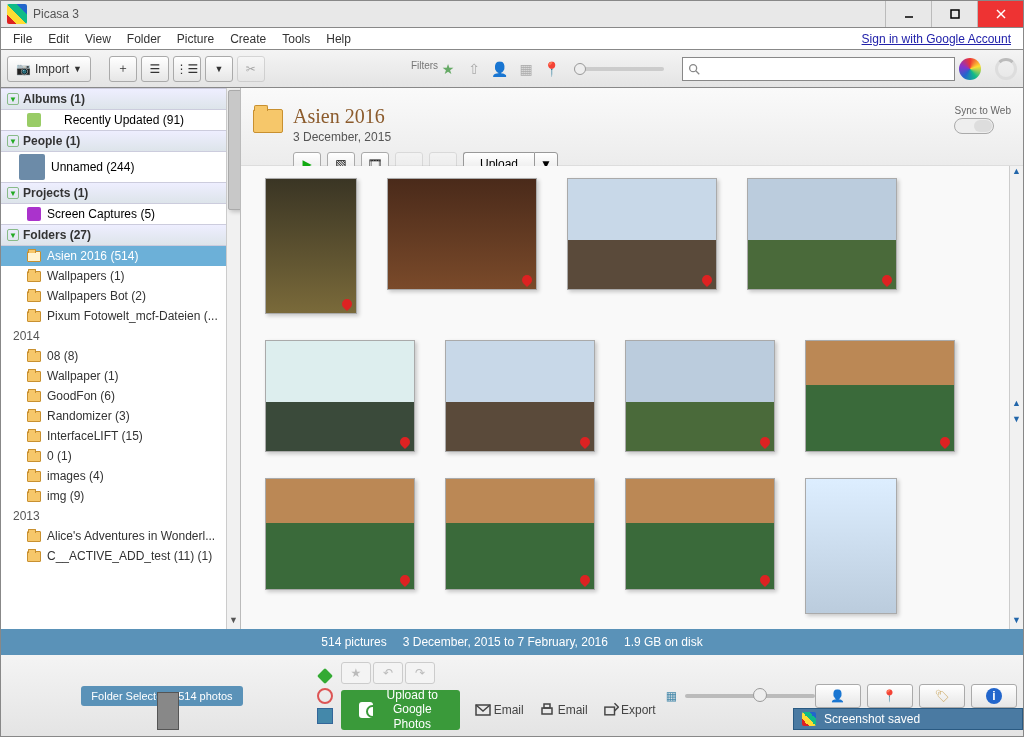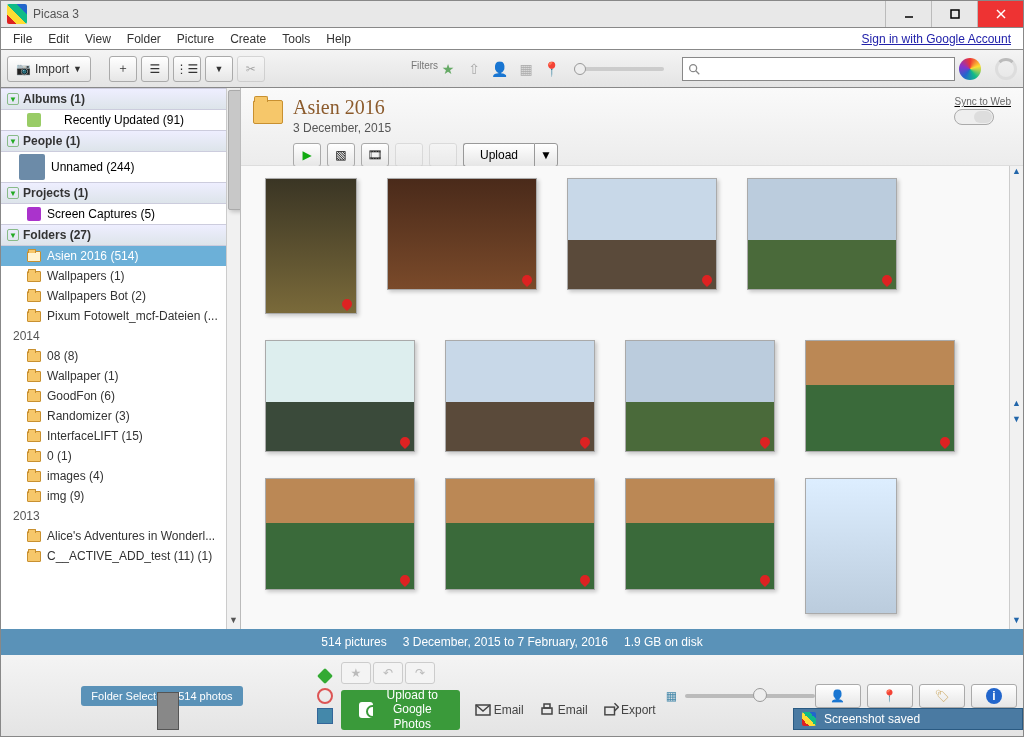--- a/index.html
+++ b/index.html
@@ -55,32 +55,32 @@
 .sb-year{padding:3px 12px;color:#555;}
 .sb-person{display:flex;align-items:center;gap:6px;padding:2px 6px 2px 18px;}
 .sb-person .av{width:26px;height:26px;background:#6c8ba8;border-radius:2px;}
 .sb-sc{display:flex;align-items:center;gap:6px;padding:3px 6px 3px 26px;}
 .sb-sc .scicon{width:14px;height:14px;background:#a3c;border-radius:2px;}
 .sb-ru{display:flex;align-items:flex-end;gap:23px;padding:3px 6px 3px 26px;}
 .sb-ru .ruicon{width:14px;height:14px;background:#9c6;border-radius:2px;}
 
 
 .main { flex:1; background:#fcfcfc; position:relative; display:flex; flex-direction:column;}
-.folder-header{height:78px;background:linear-gradient(#fafafa,#ececec);display:flex;align-items:flex-start;padding:8px 12px;gap:10px;border-bottom:1px solid #ddd;}
+.folder-header{height:78px;background:linear-gradient(#fafafa,#ececec);display:flex;align-items:flex-start;padding:17px 12px;gap:10px;border-bottom:1px solid #ddd;}
 .folder-header .big-fld{width:30px;height:24px;background:#f6c76a;border:1px solid #c89030;border-radius:2px;margin-top:4px;position:relative;}
 .folder-header .big-fld::before{content:"";position:absolute;top:-5px;left:0;width:12px;height:5px;background:#f6c76a;border:1px solid #c89030;border-bottom:none;border-radius:2px 2px 0 0;}
 .folder-title{font-family:Georgia,serif;font-size:20px;color:#8b5a2b;}
 .folder-date{font-size:12px;color:#555;margin-top:2px;}
 .folder-actions{display:flex;gap:6px;margin-top:8px;}
 .fabtn{width:28px;height:24px;border:1px solid #aaa;border-radius:3px;background:linear-gradient(#fff,#e6e6e6);display:flex;align-items:center;justify-content:center;}
 .fabtn.play{color:#1a1;}
 .upload-split{display:flex;}
 .upload-split .l{border:1px solid #999;border-right:none;border-radius:3px 0 0 3px;padding:4px 16px;background:linear-gradient(#fff,#e6e6e6);}
 .upload-split .r{border:1px solid #999;border-radius:0 3px 3px 0;width:24px;background:linear-gradient(#fff,#e6e6e6);display:flex;align-items:center;justify-content:center;}
-.sync-wrap{margin-left:auto;text-align:center;text-decoration:underline;}
+.sync-wrap{margin-left:auto;text-align:center;}
 .sync-label{font-size:10px;color:#666;}
 .sync-toggle{margin-top:2px;width:40px;height:16px;border:1px solid #aaa;border-radius:8px;background:#eee;position:relative;}
 .sync-toggle::after{content:"";position:absolute;right:1px;top:1px;width:18px;height:12px;background:#ddd;border-radius:6px;}
 
 .thumbs{flex:1;overflow:hidden;padding:12px 0 12px 24px;position:relative;background:#f9f9f9;}
 .thumbs-scroll{position:absolute;right:0;top:0;bottom:0;width:14px;background:#f1f1f1;border-left:1px solid #ccc;}
 .thumbs-scroll .arr{position:absolute;left:0;right:0;height:14px;text-align:center;font-size:9px;color:#26a;}
 .thumb-row{display:flex;gap:30px;margin-bottom:26px;}
 .thumb{width:150px;height:112px;border:1px solid #aaa;background:#ccc;position:relative;box-shadow:2px 2px 4px rgba(0,0,0,.2);}
 .thumb.portrait{width:92px;height:136px;}

